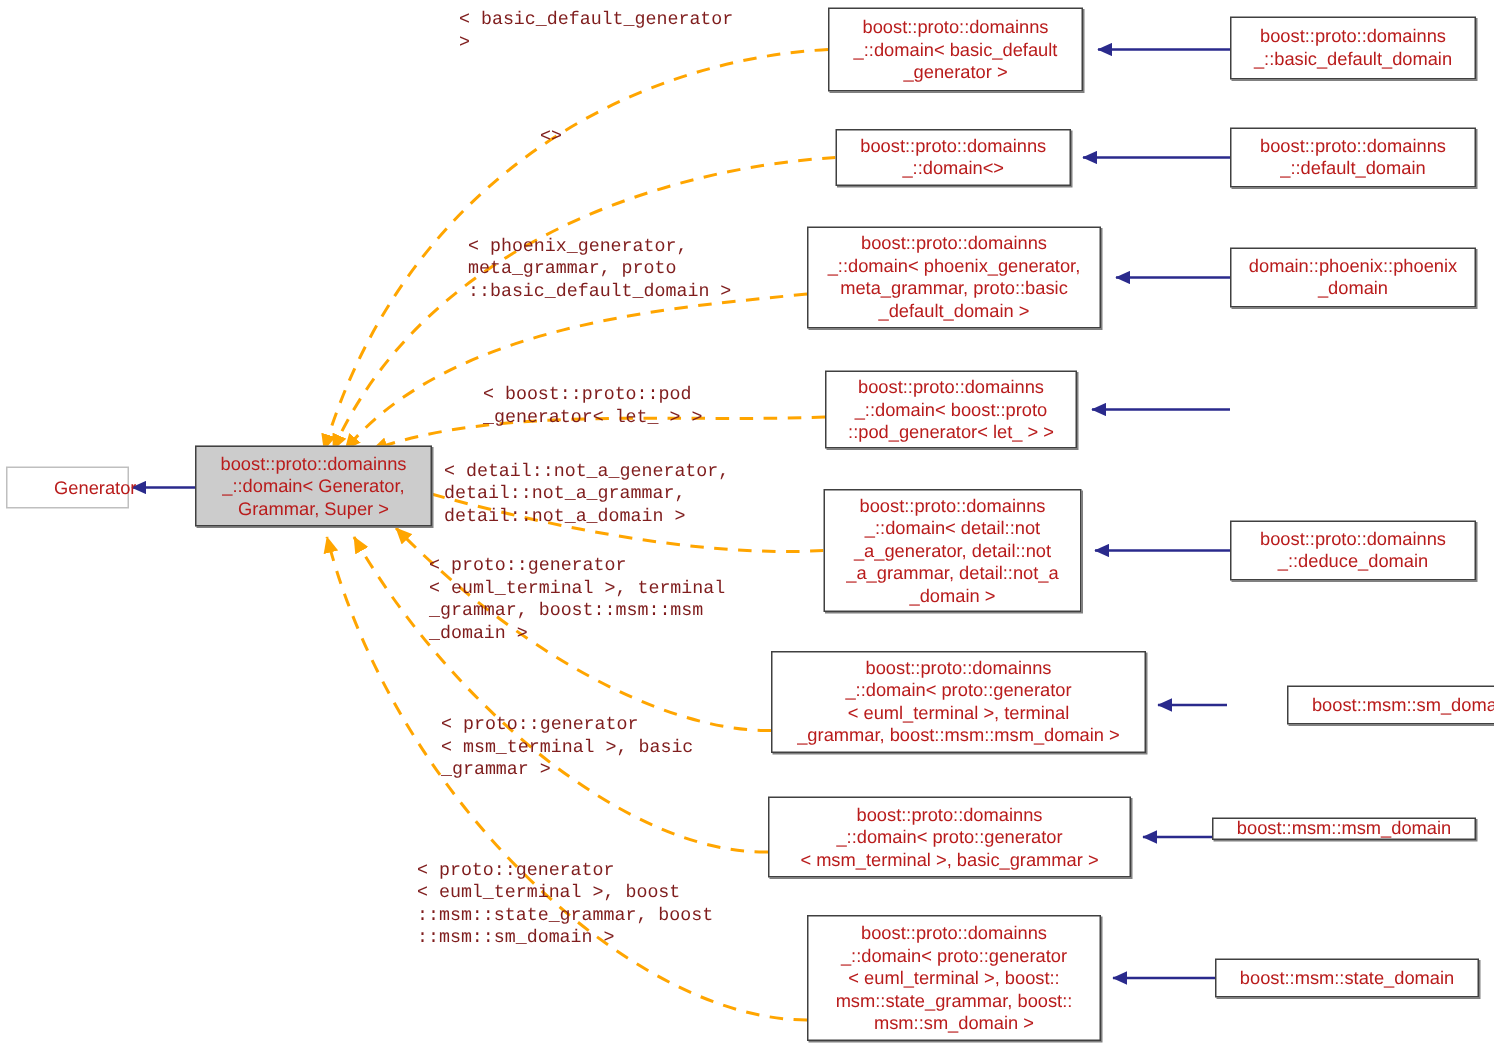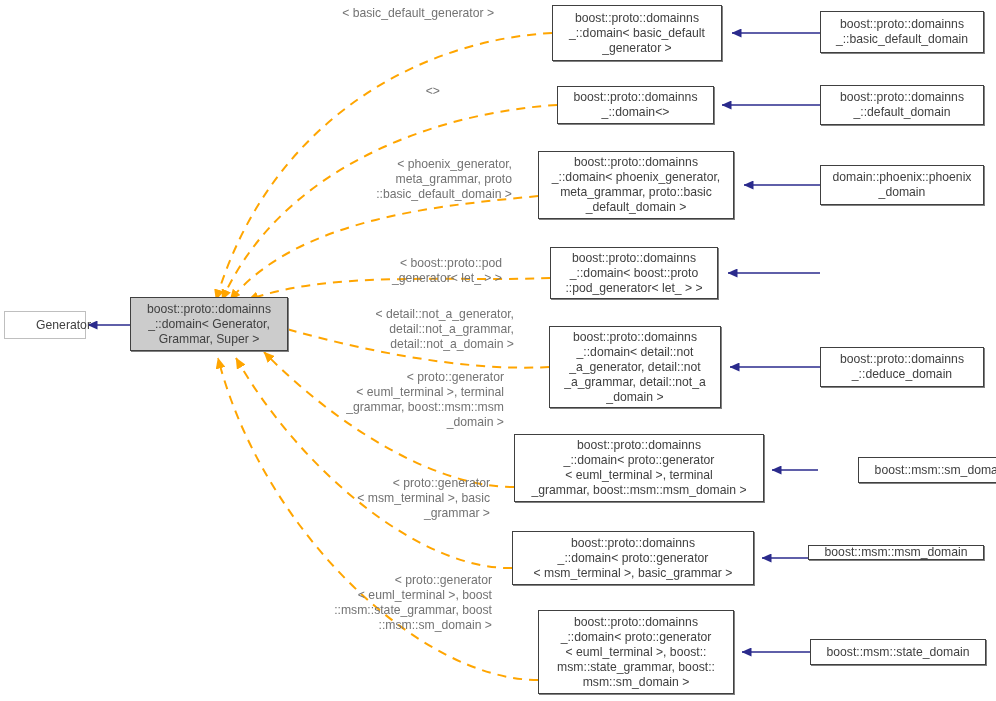--- a/index.html
+++ b/index.html
@@ -26,45 +26,46 @@
   }
   .node {
     position: absolute;
     box-sizing: border-box;
     display: flex;
     align-items: center;
     justify-content: center;
     text-align: center;
     font-size: 12.2px;
     line-height: 15px;
-    color: #404040;
+    color: #b91c1c;
     background: #ffffff;
     border: 1px solid #404040;
     box-shadow: 1px 1px 0 0 #808080;
     white-space: pre-line;
     padding: 0 3px;
     z-index: 4;
   }
   .node.root {
     background: #cccccc;
     border: 1px solid #404040;
   }
   .node.plain {
     border: 1px solid #bfbfbf;
     box-shadow: none;
     padding-left: 40px;
   }
   .edge-label {
     position: absolute;
     font-size: 12.2px;
     line-height: 15px;
-    color: #737373;
-    text-align: right;
+    color: #7f1d1d;
+    text-align: left;
     white-space: pre-line;
     z-index: 3;
+    font-family: Liberation Mono, monospace;
   }
 </style>
 </head>
 <body>
 
 <div id="diagram">
 
   <svg id="edges" width="996" height="701" viewBox="0 0 996 701">
     <defs>
       <marker id="arrow-blue" markerWidth="10" markerHeight="9" refX="9.5" refY="4.5" orient="auto" markerUnits="userSpaceOnUse">

